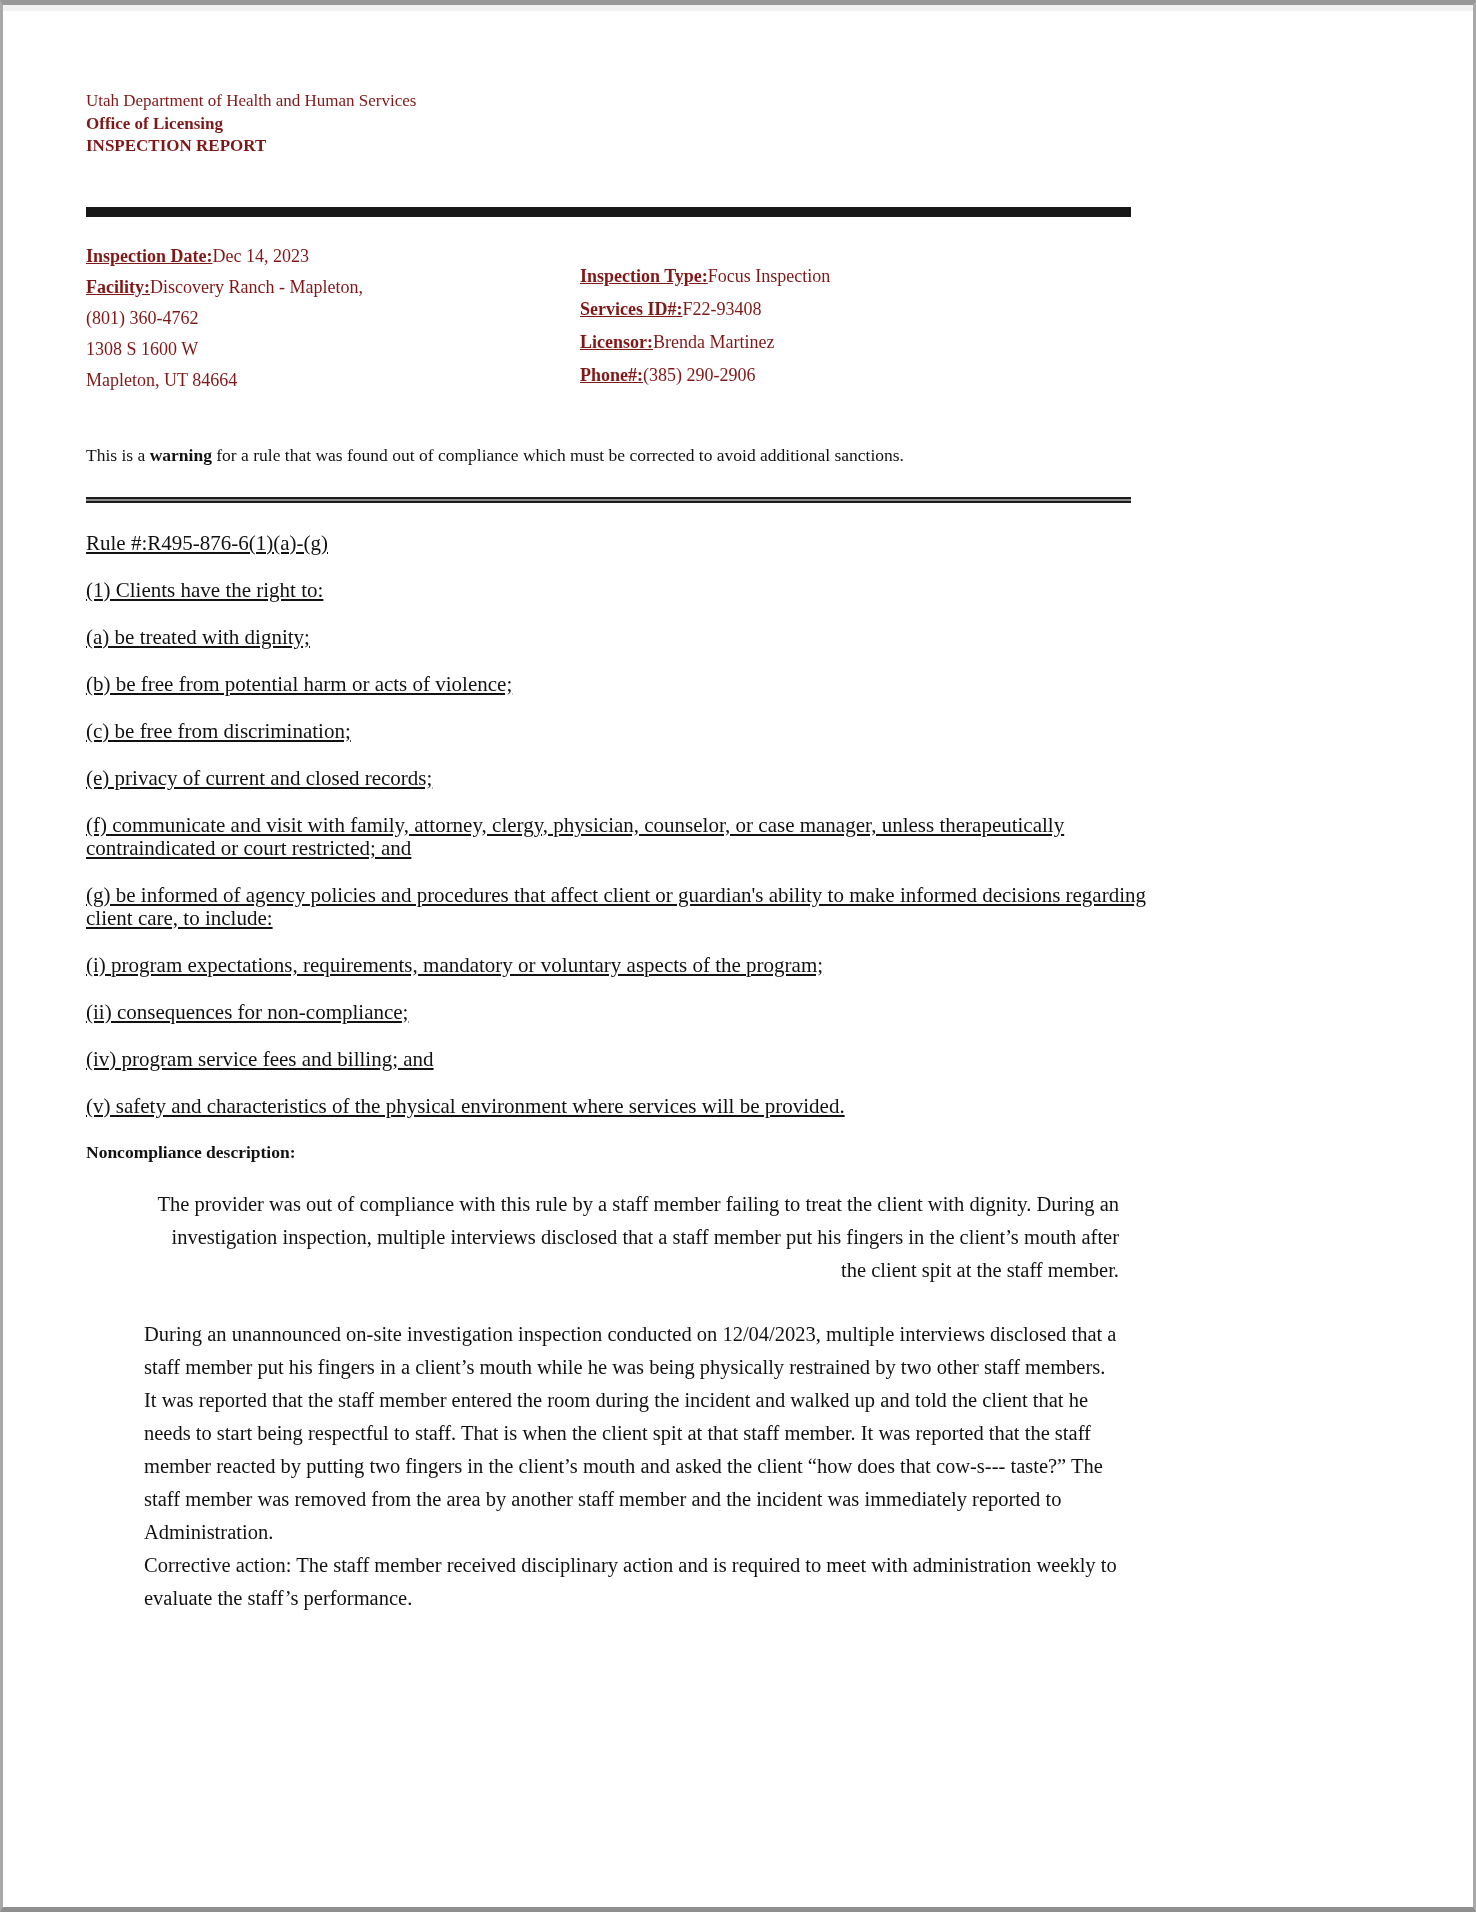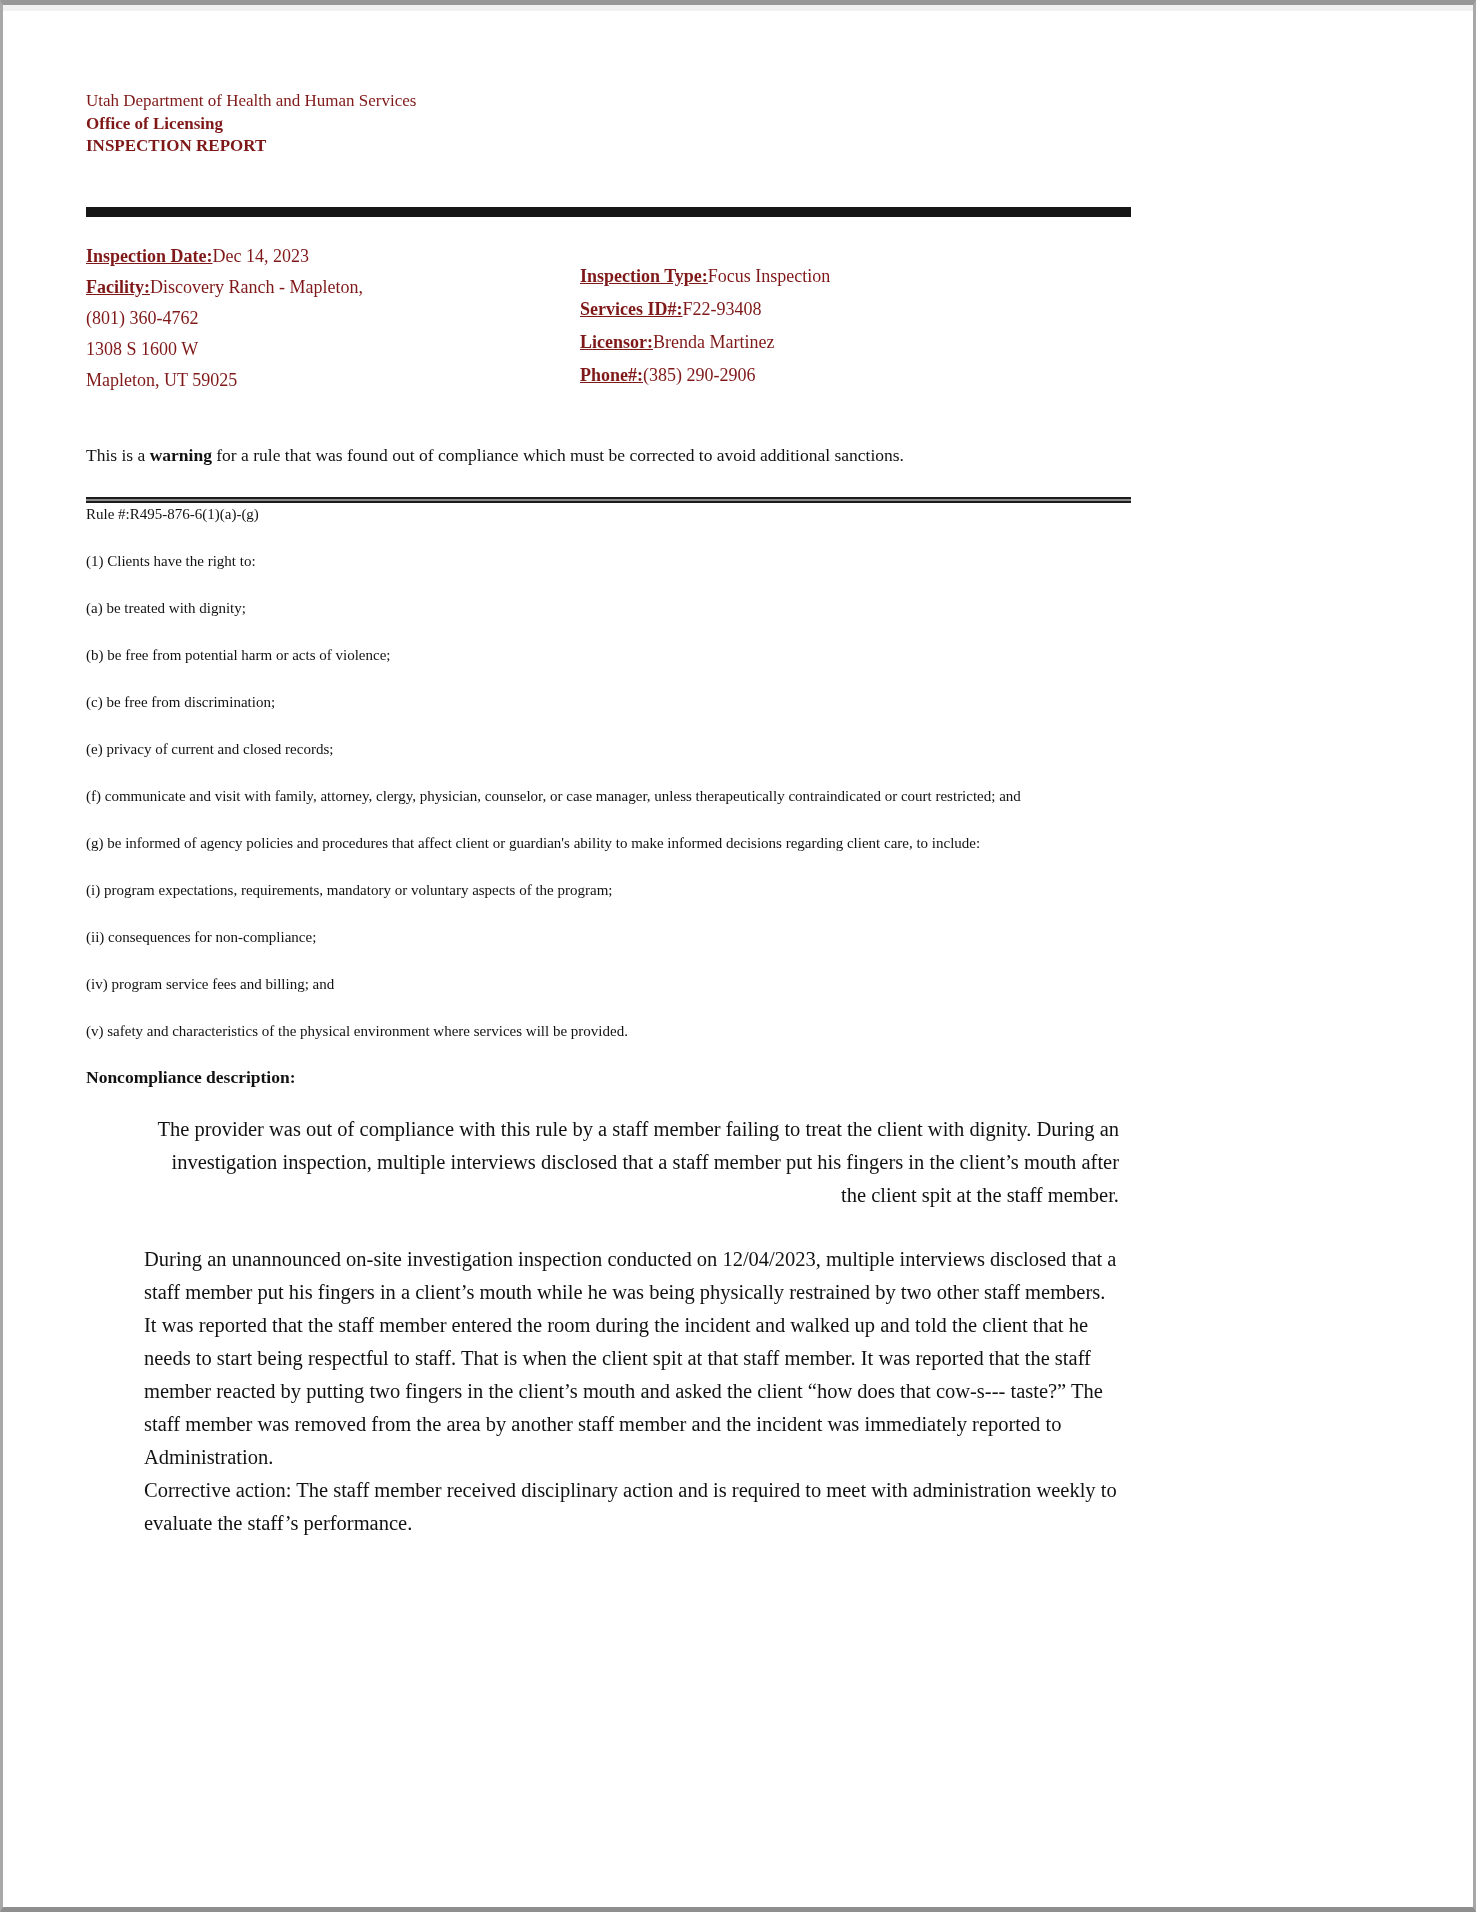--- a/index.html
+++ b/index.html
@@ -30,21 +30,21 @@
   .lbl{font-weight:bold;text-decoration:underline;}
 
   .warning-line{margin-top:48px;font-size:17.5px;line-height:23px;width:1100px;}
   .warning-line .bold{font-weight:bold;}
 
   .bar-double{
     margin-top:30px;height:6px;width:1045px;
     background:linear-gradient(to bottom,#1c1c1c 0 2px,#8b8b8b 2px 4px,#1c1c1c 4px 6px);
   }
 
-  .rule-block{font-size:15px;line-height:23px;width:1110px;}
+  .rule-block{margin-top:29px;font-size:21px;line-height:23px;width:1110px;text-decoration:underline;}
   .rule-block .rp{margin:0 0 24px 0;}
 
   .nc-label{font-weight:bold;font-size:17.5px;margin-top:24px;}
 
   .nc-block{margin-top:25px;padding-left:58px;font-size:20.5px;line-height:33px;width:975px;}
   .nc-para{margin:0;}
   .nc-para.gap-after{margin-bottom:31px;text-align:right;}
 </style>
 </head>
 <body>
@@ -61,21 +61,21 @@
   </div>
 
   <div class="bar-thick"></div>
 
   <div class="info-row scanned">
     <div class="info-left">
       <div><span class="lbl">Inspection Date:</span><span>Dec 14, 2023</span></div>
       <div><span class="lbl">Facility:</span><span>Discovery Ranch - Mapleton,</span></div>
       <div>(801) 360-4762</div>
       <div>1308 S 1600 W</div>
-      <div>Mapleton, UT 59025</div>
+      <div>Mapleton, UT 84664</div>
     </div>
     <div class="info-right">
       <div><span class="lbl">Inspection Type:</span><span>Focus Inspection</span></div>
       <div><span class="lbl">Services ID#:</span><span>F22-93408</span></div>
       <div><span class="lbl">Licensor:</span><span>Brenda Martinez</span></div>
       <div><span class="lbl">Phone#:</span><span>(385) 290-2906</span></div>
     </div>
   </div>
 
   <div class="warning-line"><span>This is a </span><span class="bold">warning</span><span> for a rule that was found out of compliance which must be corrected to avoid additional sanctions.</span></div>

